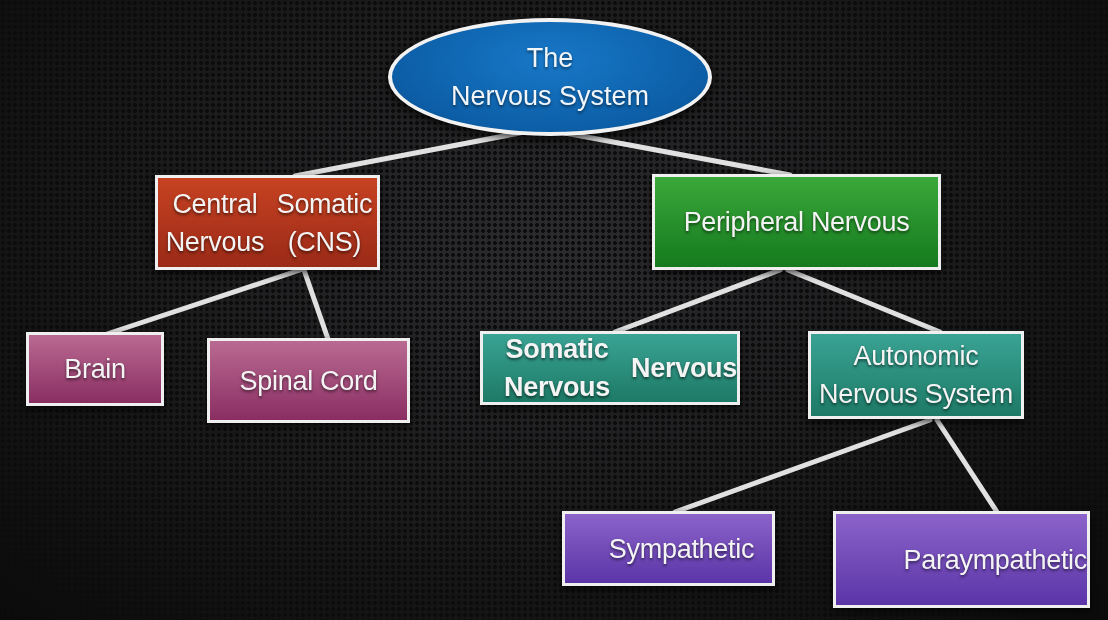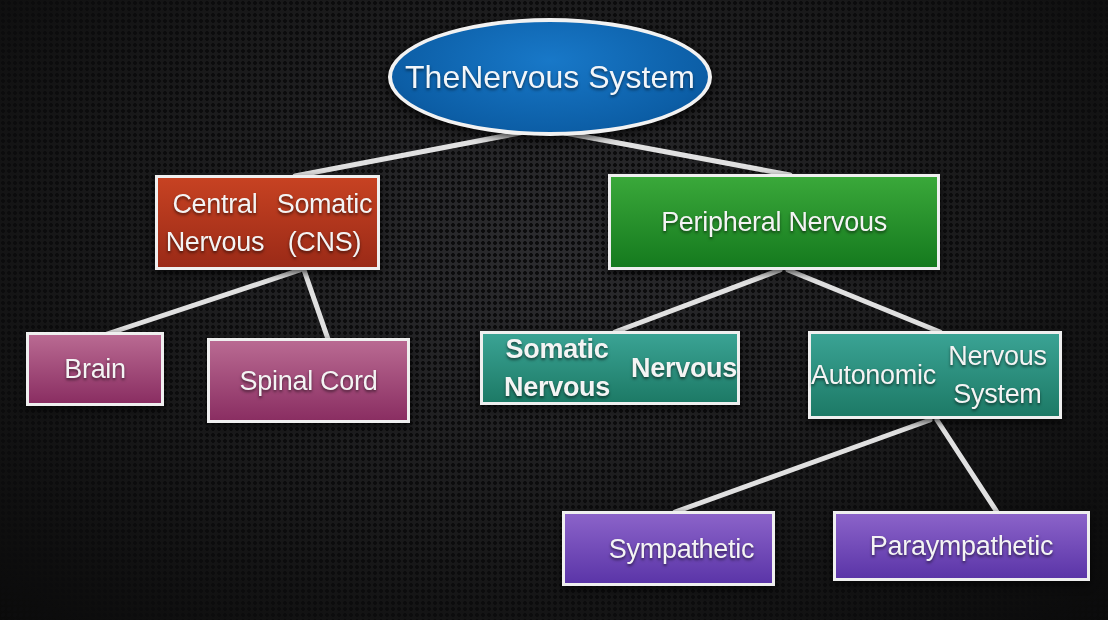--- a/index.html
+++ b/index.html
@@ -23,22 +23,22 @@
       box-shadow: 0 3px 8px rgba(0,0,0,0.7);
       letter-spacing: -0.3px;
     }
     .node span { display: block; }
     .oval {
       position: absolute; box-sizing: border-box;
       left: 388px; top: 18px; width: 324px; height: 118px;
       border-radius: 50%;
       border: 4px solid #f2f2f2;
       background: radial-gradient(ellipse at 50% 35%, #1878c8 0%, #0c5ea6 70%, #08498a 100%);
-      display: flex; flex-direction: row; align-items: center; justify-content: center;
-      color: #f2f6fa; font-size: 32px; line-height: 38px; text-align: center;
+      display: flex; flex-direction: column; align-items: center; justify-content: center;
+      color: #f2f6fa; font-size: 27px; line-height: 38px; text-align: center;
       text-shadow: 0 2px 3px rgba(0,0,0,0.5);
       box-shadow: 0 3px 10px rgba(0,0,0,0.8);
     }
     .red { background: linear-gradient(#c74222, #9a2a17); }
     .green { background: linear-gradient(#3aa83a, #157a1e); }
     .pink { background: linear-gradient(#b96a92, #8a2e62); }
     .teal { background: linear-gradient(#3aa394, #1d7a66); }
     .purple { background: linear-gradient(#8b63c9, #5b35a8); }
   </style>
 </head>
@@ -58,41 +58,41 @@
 <div class="oval">
   <span>The</span>
   <span>Nervous System</span>
 </div>
 
 <div class="node red" style="left:155px; top:175px; width:225px; height:95px; flex-direction:row;">
   <span>Central Nervous</span>
   <span>Somatic (CNS)</span>
 </div>
 
-<div class="node green" style="left:608px; top:174px; width:332px; height:96px; flex-direction:column;">
+<div class="node green" style="left:652px; top:174px; width:289px; height:96px; flex-direction:column;">
   <span>Peripheral Nervous</span>
 </div>
 
 <div class="node pink" style="left:26px; top:332px; width:138px; height:74px;">
   <span>Brain</span>
 </div>
 
 <div class="node pink" style="left:207px; top:338px; width:203px; height:85px;">
   <span>Spinal Cord</span>
 </div>
 
 <div class="node teal" style="left:480px; top:331px; width:260px; height:74px; flex-direction:row;font-weight:bold;">
   <span>Somatic Nervous</span>
   <span>Nervous</span>
 </div>
 
-<div class="node teal" style="left:808px; top:331px; width:254px; height:88px; flex-direction:row;">
+<div class="node teal" style="left:808px; top:331px; width:216px; height:88px; flex-direction:column;">
   <span>Autonomic</span>
   <span>Nervous System</span>
 </div>
 
 <div class="node purple" style="left:562px; top:511px; width:213px; height:75px;padding-left:26px;">
   <span>Sympathetic</span>
 </div>
 
-<div class="node purple" style="left:833px; top:511px; width:257px; height:70px;">
+<div class="node purple" style="left:833px; top:511px; width:257px; height:97px;justify-content:flex-end;">
   <span>Paraympathetic</span>
 </div>
 
 </body></html>

